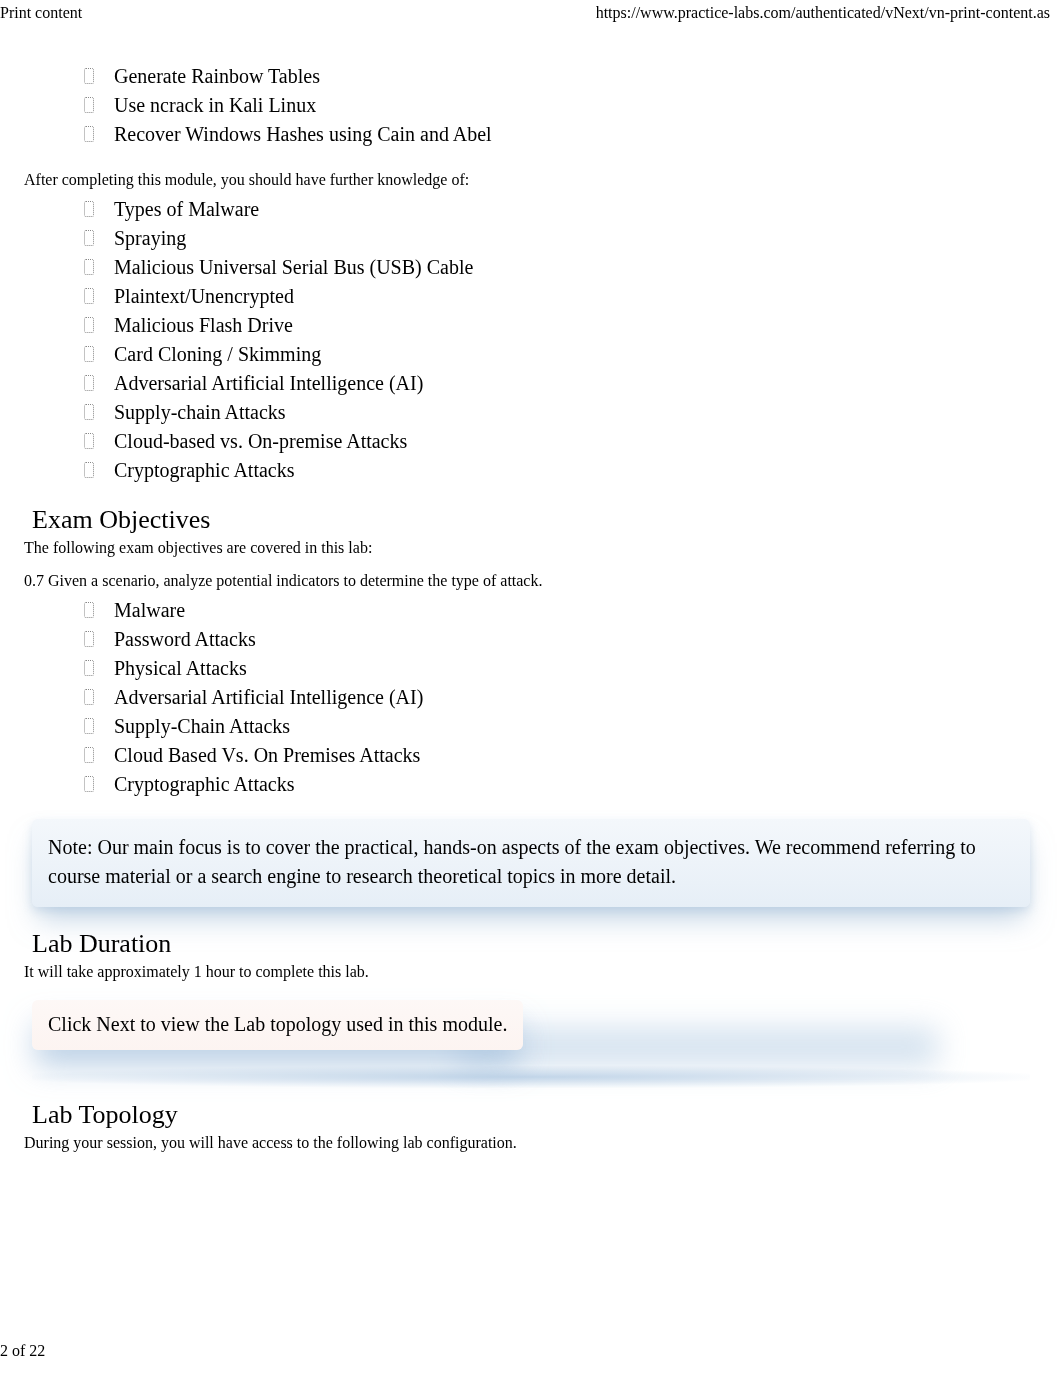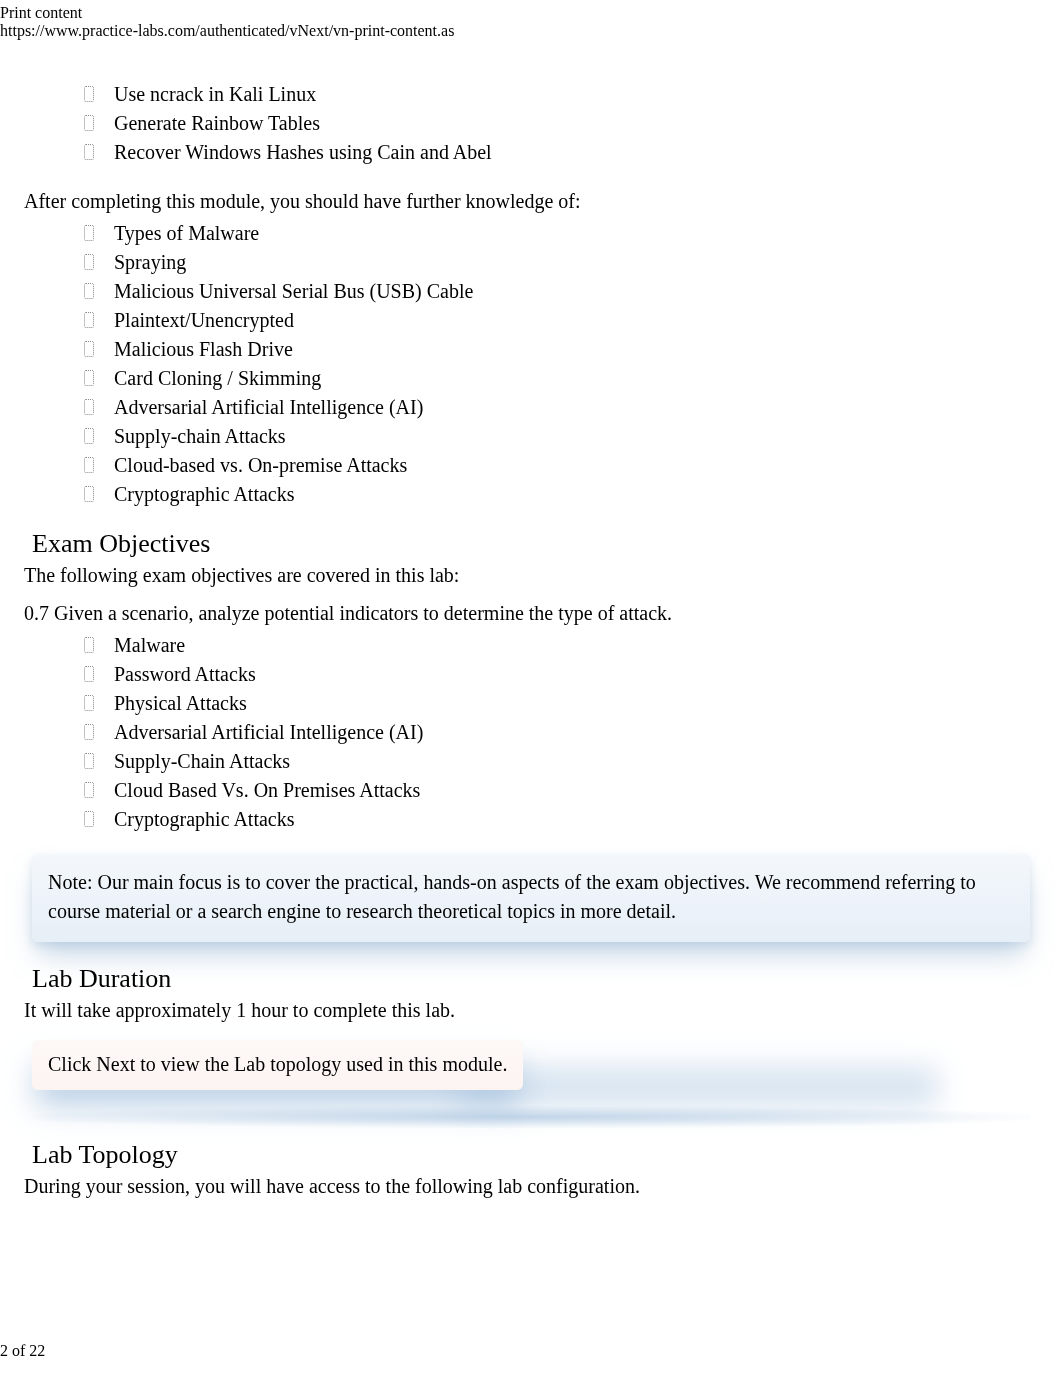--- a/index.html
+++ b/index.html
@@ -18,21 +18,20 @@
       min-height: 1376px;
       position: relative;
     }
     .header-row {
       display: flex;
       justify-content: space-between;
       align-items: flex-start;
       padding: 4px 0 0 0;
       font-size: 16px;
       font-family: "Times New Roman", Times, serif;
-      flex-direction: column;
     }
     .header-left {
       padding-left: 0;
     }
     .header-right {
       padding-right: 12px;
       white-space: nowrap;
       overflow: hidden;
     }
     .content {
@@ -53,21 +52,21 @@
       content: "";
       position: absolute;
       left: 0;
       top: 6px;
       width: 8px;
       height: 14px;
       border: 1px dotted #888;
       border-radius: 2px;
     }
     p.para {
-      font-size: 20px;
+      font-size: 16px;
       line-height: 1.4;
       margin-bottom: 4px;
     }
     h2.section-heading {
       font-size: 26px;
       font-weight: normal;
       margin-top: 10px;
       margin-bottom: 2px;
       margin-left: 8px;
     }
@@ -120,22 +119,22 @@
 <div class="page">
 
   <div class="header-row">
     <div class="header-left">Print content</div>
     <div class="header-right">https://www.practice-labs.com/authenticated/vNext/vn-print-content.as</div>
   </div>
 
   <div class="content">
 
     <ul class="bullet-list">
+      <li>Generate Rainbow Tables</li>
       <li>Use ncrack in Kali Linux</li>
-      <li>Generate Rainbow Tables</li>
       <li>Recover Windows Hashes using Cain and Abel</li>
     </ul>
 
     <p class="para">After completing this module, you should have further knowledge of:</p>
 
     <ul class="bullet-list">
       <li>Types of Malware</li>
       <li>Spraying</li>
       <li>Malicious Universal Serial Bus (USB) Cable</li>
       <li>Plaintext/Unencrypted</li>

